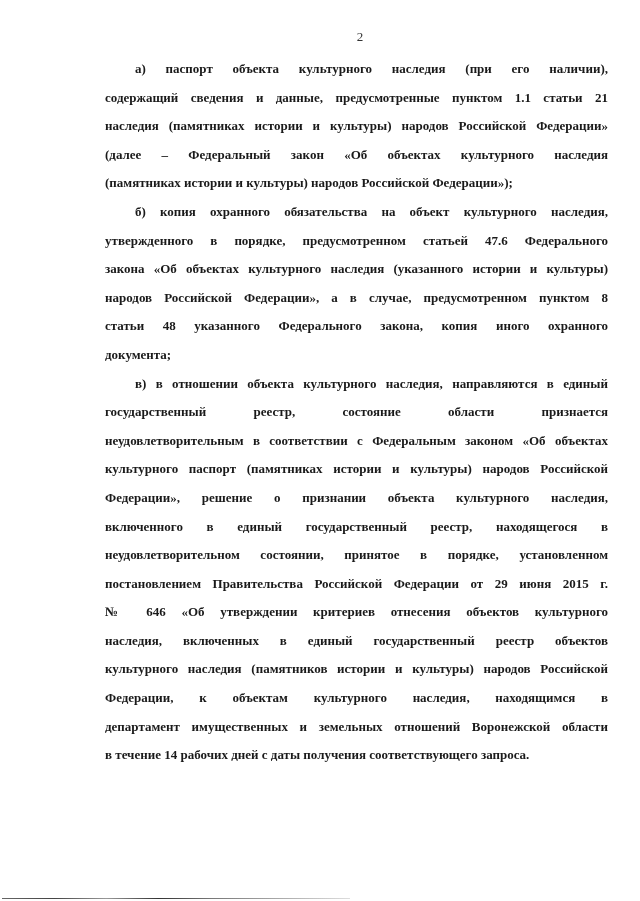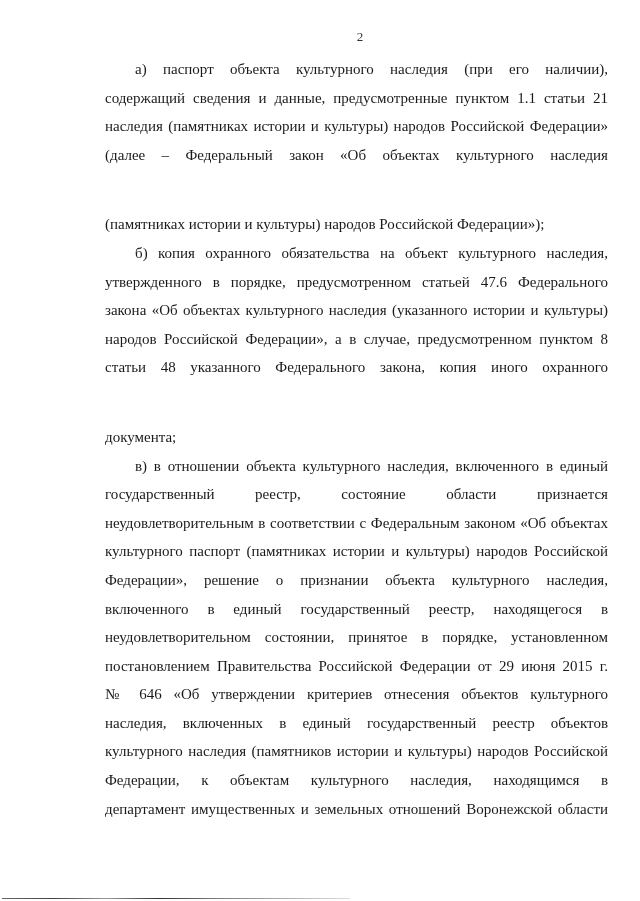--- a/index.html
+++ b/index.html
@@ -32,32 +32,32 @@
       left: 105px;
       width: 503px;
     }
     .para {
       margin: 0;
     }
     .line {
       display: block;
       height: 28.6px;
       line-height: 28.6px;
-      font-size: 15px;
+      font-size: 13px;
       text-align: justify;
       text-align-last: justify;
       white-space: nowrap;
       overflow: visible;
+      font-weight: bold;
     }
     .line.indent {
       padding-left: 30px;
     }
     .line.last {
       text-align-last: left;
-      margin-top: 41px;
     }
     .bottom-rule {
       position: absolute;
       left: 2px;
       top: 898px;
       width: 348px;
       height: 1px;
       background: linear-gradient(to right, #666 0%, #444 15%, #999 30%, #333 45%, #777 60%, #aaa 80%, #ddd 100%);
     }
   </style>
@@ -79,33 +79,34 @@
   <div class="para">
     <span class="line indent">б) копия охранного обязательства на объект культурного наследия,</span>
     <span class="line">утвержденного в порядке, предусмотренном статьей 47.6 Федерального</span>
     <span class="line">закона «Об объектах культурного наследия (указанного истории и культуры)</span>
     <span class="line">народов Российской Федерации», а в случае, предусмотренном пунктом 8</span>
     <span class="line">статьи 48 указанного Федерального закона, копия иного охранного</span>
     <span class="line last">документа;</span>
   </div>
 
   <div class="para">
-    <span class="line indent">в) в отношении объекта культурного наследия, включенного в единый</span>
+    <span class="line indent">в) в отношении объекта культурного наследия, направляются в единый</span>
     <span class="line">государственный реестр, состояние области признается</span>
     <span class="line">неудовлетворительным в соответствии с Федеральным законом «Об объектах</span>
     <span class="line">культурного паспорт (памятниках истории и культуры) народов Российской</span>
     <span class="line">Федерации», решение о признании объекта культурного наследия,</span>
     <span class="line">включенного в единый государственный реестр, находящегося в</span>
     <span class="line">неудовлетворительном состоянии, принятое в порядке, установленном</span>
     <span class="line">постановлением Правительства Российской Федерации от 29 июня 2015 г.</span>
     <span class="line">№ 646 «Об утверждении критериев отнесения объектов культурного</span>
     <span class="line">наследия, включенных в единый государственный реестр объектов</span>
     <span class="line">культурного наследия (памятников истории и культуры) народов Российской</span>
     <span class="line">Федерации, к объектам культурного наследия, находящимся в</span>
   </div>
 
   <div class="para">
     <span class="line">департамент имущественных и земельных отношений Воронежской области</span>
+    <span class="line last">в течение 14 рабочих дней с даты получения соответствующего запроса.</span>
   </div>
 
 </div>
 
 <div class="bottom-rule"></div>
 
 </body></html>

